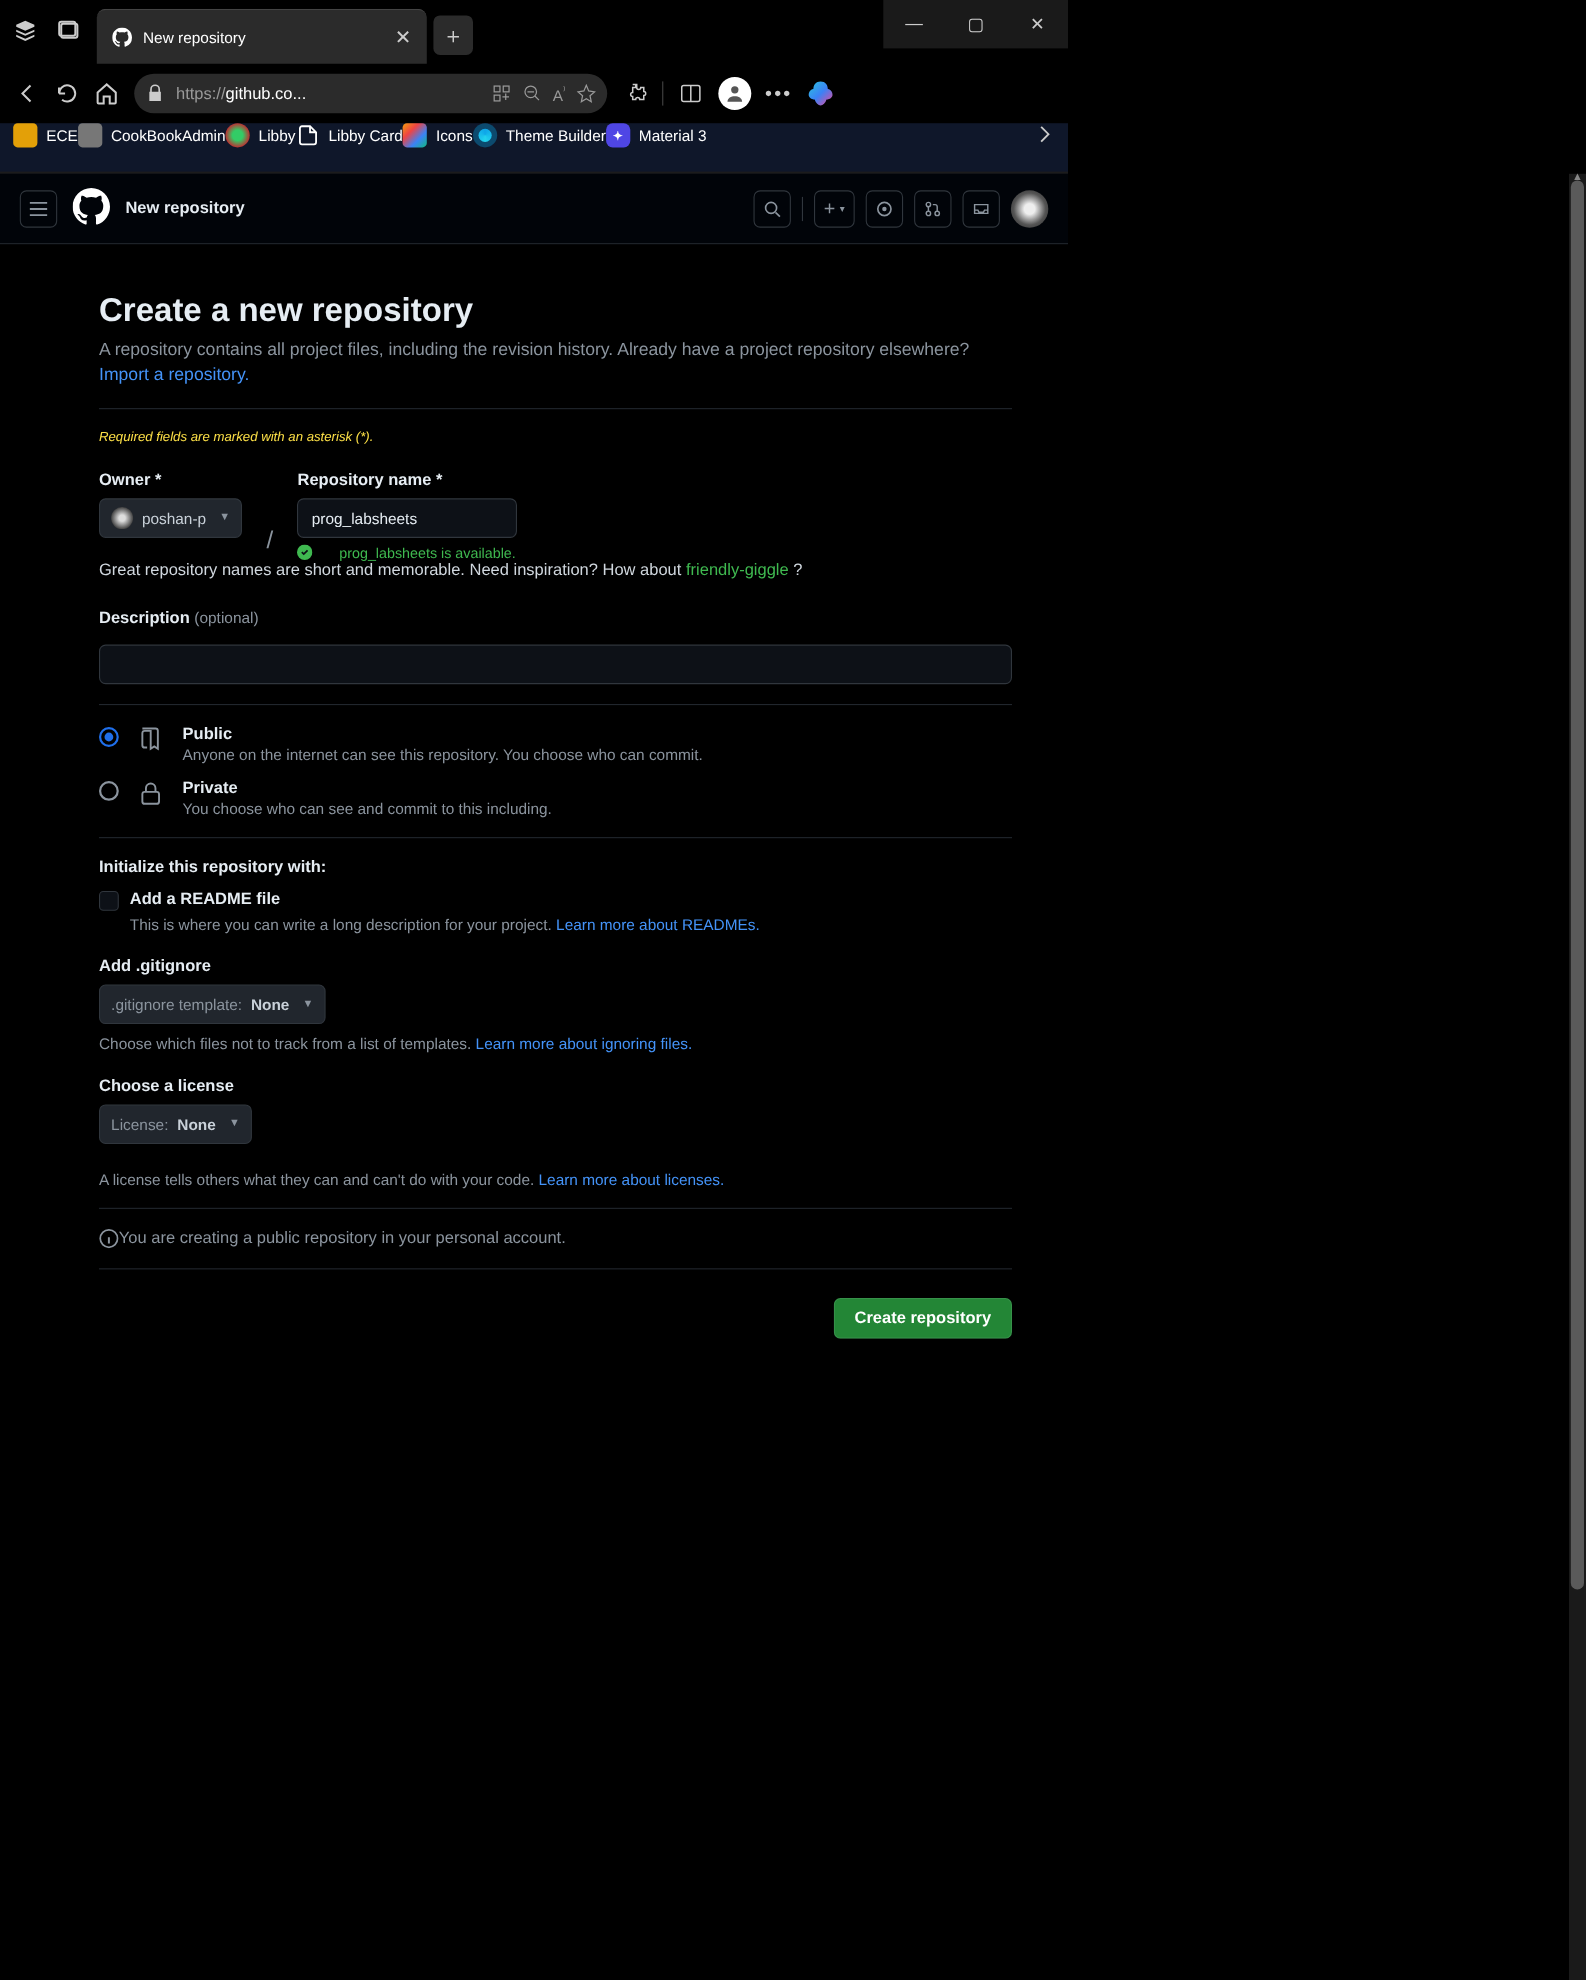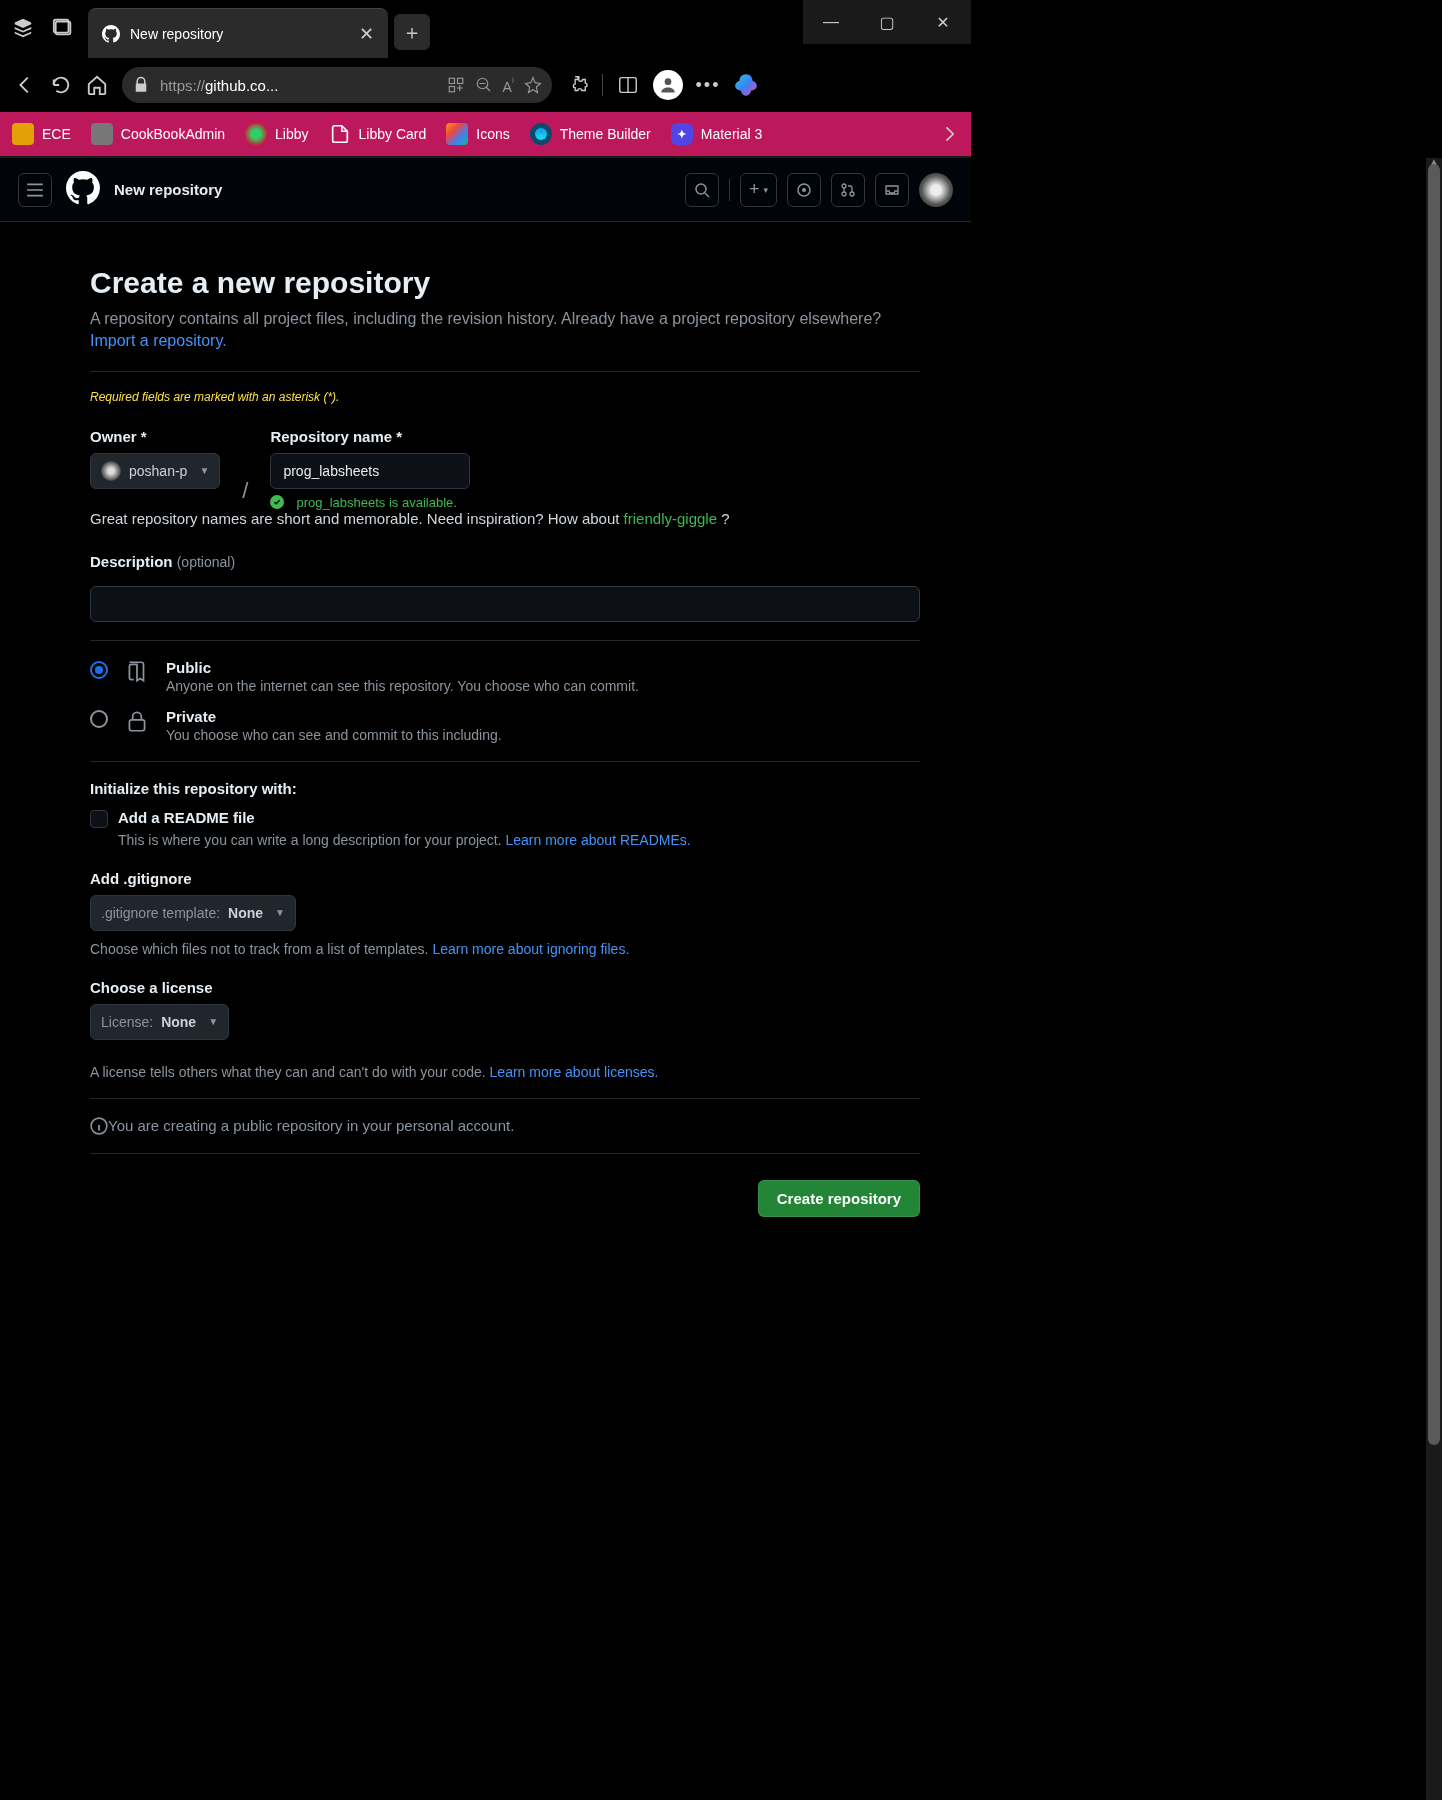--- a/index.html
+++ b/index.html
@@ -45,22 +45,22 @@
     .urlbox .urltext { flex:1; font-size:15px; }
     .urlbox .urltext .host { color:#fff; }
     .avatar-circle {
       width:30px; height:30px; border-radius:50%; background:#fff;
       display:flex; align-items:center; justify-content:center;
     }
     .avatar-circle svg { width:20px; height:20px; fill:#555; }
     .copilot { width:26px; height:26px; }
     
     .bookmarks {
-      height:46px; background:#be185d; display:flex; align-items:center;
-      padding:0 12px; gap:20px; border-bottom:2px solid #1c1c1c;
+      height:46px; background:#0f172a; display:flex; align-items:flex-start;
+      padding:0 12px; border-bottom:2px solid #1c1c1c;
     }
     .bm { display:flex; align-items:center; gap:8px; color:#fff; font-size:14px; white-space:nowrap; }
     .bm-icon { width:22px; height:22px; border-radius:4px; }
     .bm-more { margin-left:auto; color:#ccc; display:flex; align-items:center; }
     
     .gh-header {
       height:64px; background:#010409; border-bottom:1px solid #21262d;
       display:flex; align-items:center; padding:0 18px; gap:14px;
     }
     .gh-burger {
@@ -98,21 +98,21 @@
     .select-btn .sm-av {
       width:20px; height:20px; border-radius:50%;
       background:radial-gradient(circle,#ddd 20%,#444 70%);
     }
     .select-btn .caret { margin-left:4px; font-size:10px; color:#8b949e; }
     .slash { font-size:22px; color:#8b949e; align-self:flex-end; padding-bottom:6px; }
     .text-input {
       height:36px; width:200px; background:#0d1117; border:1px solid #30363d;
       border-radius:6px; padding:0 12px; color:#e6edf3; font-size:14px;
     }
-    .avail { margin-top:6px; display:flex; align-items:center; gap:12px; color:#3fb950; font-size:13px; }
+    .avail { margin-top:6px; display:flex; align-items:center; gap:24px; color:#3fb950; font-size:13px; }
     .avail svg { width:14px; height:14px; fill:#3fb950; }
     .inspire { color:#d0d7de; font-size:15px; }
     .inspire .sugg { color:#3fb950; }
     .desc-label { margin-top:26px; }
     .desc-label .opt { color:#8b949e; font-weight:400; font-size:14px; }
     .desc-input {
       width:100%; height:36px; background:#0d1117; border:1px solid #30363d;
       border-radius:6px; margin-top:8px; padding:0 12px; color:#e6edf3;
     }
     .vis-opt { display:flex; align-items:flex-start; gap:16px; margin-top:14px; }

